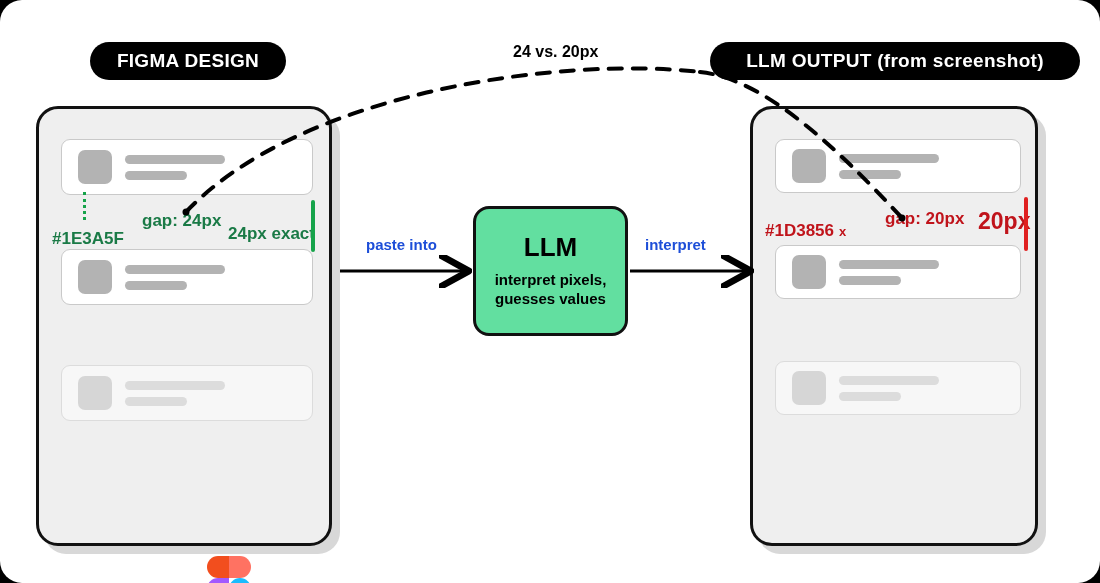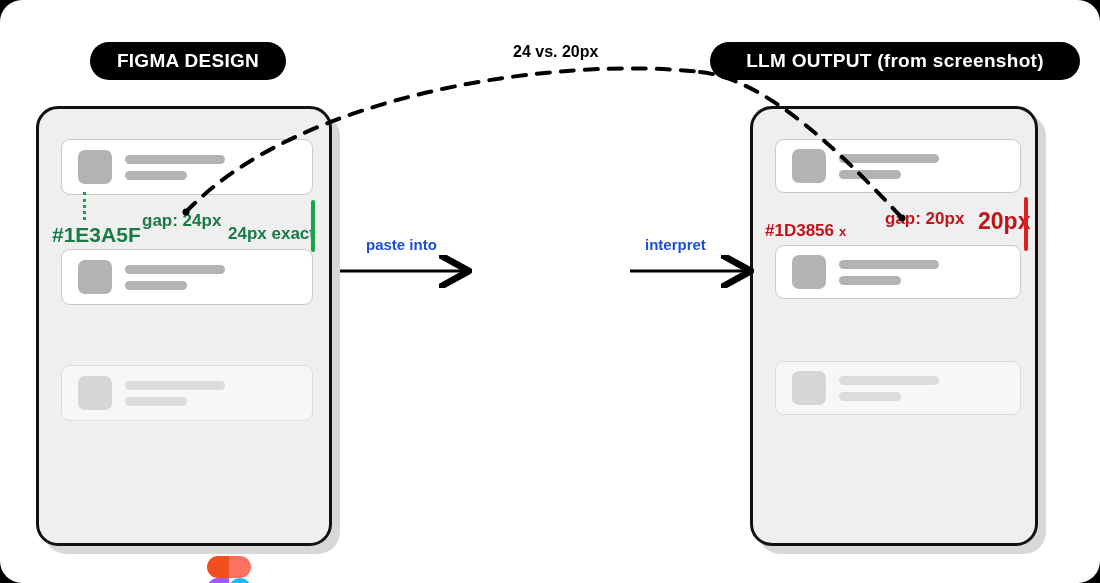--- a/index.html
+++ b/index.html
@@ -56,21 +56,21 @@
   
   #r-card1{left:22px;top:30px;width:246px;height:54px;}
   #r-card2{left:22px;top:136px;width:246px;height:54px;}
   #r-card3{left:22px;top:252px;width:246px;height:54px;}
 
   
   .anno{position:absolute;font-weight:700;white-space:nowrap;}
   .green{color:#1a7a46;}
   .red{color:#c0141b;}
 
-  #anno-hex-l{left:52px;top:223px;font-size:21px;}
+  #anno-hex-l{left:52px;top:229px;font-size:17px;}
   #anno-gap-l{left:142px;top:211px;font-size:17px;}
   #anno-exact-l{left:228px;top:224px;font-size:17px;}
   #dotline-l{
     position:absolute;left:83px;top:192px;width:0;height:28px;
     border-left:3px dotted #16a34a;
   }
   #ruler-l{
     position:absolute;left:311px;top:200px;width:4px;height:52px;background:#16a34a;border-radius:2px;
   }
 
@@ -191,20 +191,27 @@
     </div>
   </div>
 
   <div class="anno red" id="anno-hex-r">
     <span>#1D3856</span><span class="xmark">x</span>
   </div>
   <div class="anno red" id="anno-gap-r">gap: 20px</div>
   <div class="anno red" id="anno-20-r">20px</div>
   <div id="ruler-r"></div>
 
+  <div id="llm-box">
+    <div id="llm-title">LLM</div>
+    <div id="llm-sub">
+      <div>interpret pixels,</div>
+      <div>guesses values</div>
+    </div>
+  </div>
 
   <div class="arrow-label" id="lbl-paste">paste into</div>
   <div class="arrow-label" id="lbl-generates">interpret</div>
 
   <svg class="overlay">
     <defs>
       <marker id="ah" markerWidth="11" markerHeight="11" refX="9" refY="5.5" orient="auto">
         <path d="M0,0 L10,5.5 L0,11" fill="none" stroke="#000" stroke-width="2.2" stroke-linecap="round" stroke-linejoin="round"></path>
       </marker>
     </defs>

